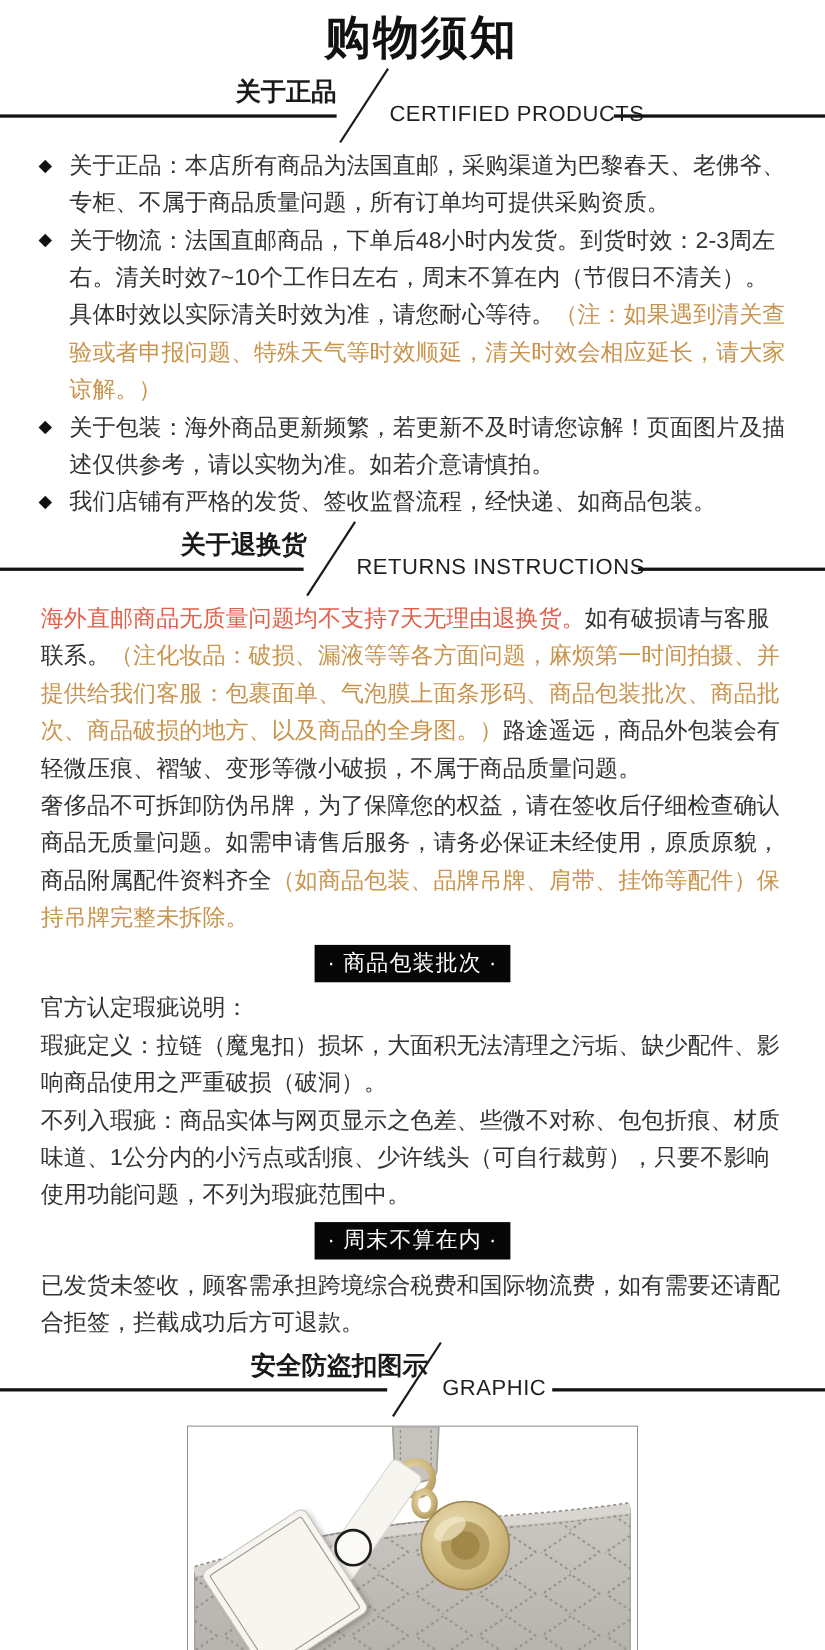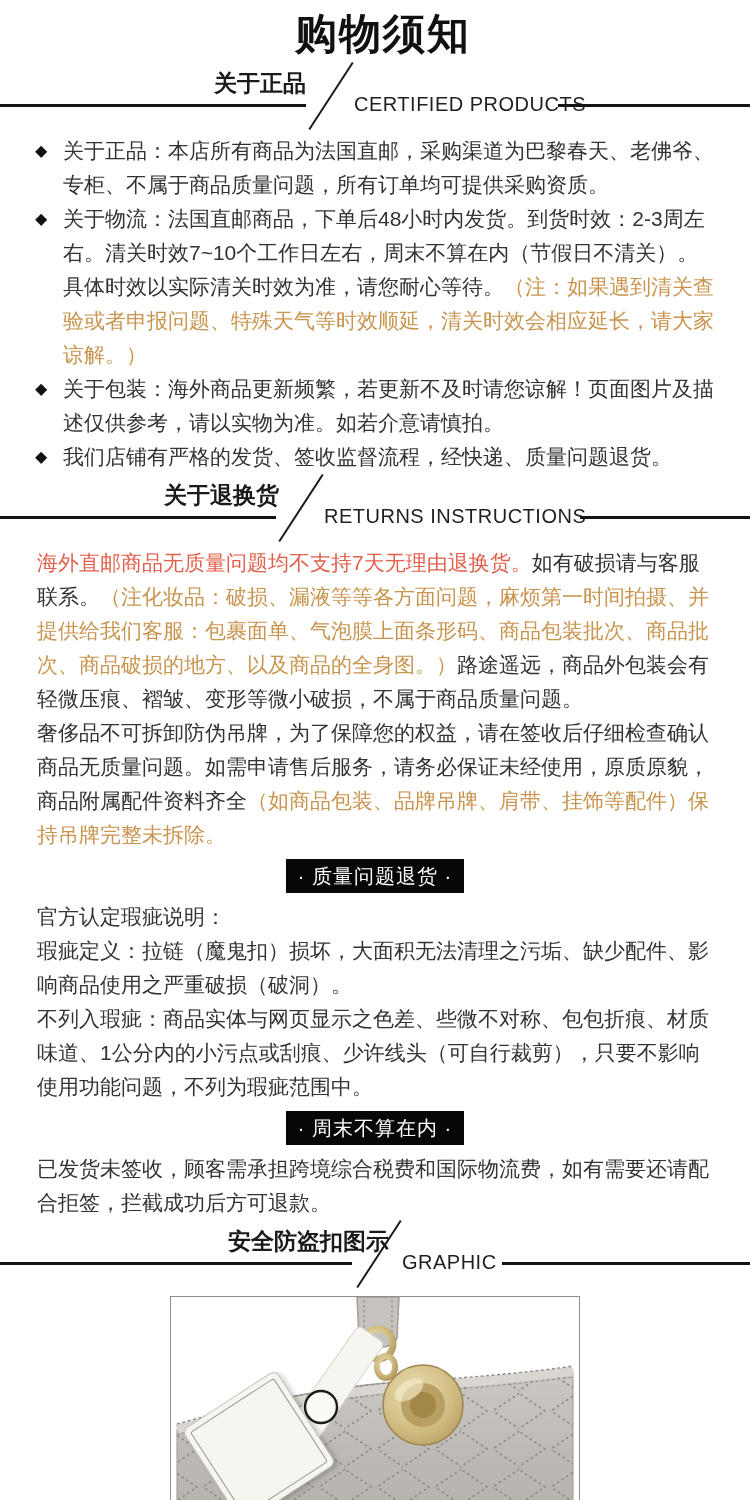--- a/index.html
+++ b/index.html
@@ -79,38 +79,38 @@
     <span class="d-zh">关于正品</span>
     <span class="d-slash"></span>
     <span class="d-en">CERTIFIED PRODUCTS</span>
     <span class="d-line-r"></span>
   </div>
 
   <div class="content first">
     <p class="bullet"><span class="diamond">◆</span><span>关于正品：本店所有商品为法国直邮，采购渠道为巴黎春天、老佛爷、专柜、不属于商品质量问题，所有订单均可提供采购资质。</span></p>
     <p class="bullet"><span class="diamond">◆</span><span>关于物流：法国直邮商品，下单后48小时内发货。到货时效：2-3周左右。清关时效7~10个工作日左右，周末不算在内（节假日不清关）。具体时效以实际清关时效为准，请您耐心等待。</span><span class="gold">（注：如果遇到清关查验或者申报问题、特殊天气等时效顺延，清关时效会相应延长，请大家谅解。）</span></p>
     <p class="bullet"><span class="diamond">◆</span><span>关于包装：海外商品更新频繁，若更新不及时请您谅解！页面图片及描述仅供参考，请以实物为准。如若介意请慎拍。</span></p>
-    <p class="bullet"><span class="diamond">◆</span><span>我们店铺有严格的发货、签收监督流程，经快递、质量问题退货。</span></p>
+    <p class="bullet"><span class="diamond">◆</span><span>我们店铺有严格的发货、签收监督流程，经快递、如商品包装。</span></p>
   </div>
 
   <div class="divider d2">
     <span class="d-line-l"></span>
     <span class="d-zh">关于退换货</span>
     <span class="d-slash"></span>
     <span class="d-en">RETURNS INSTRUCTIONS</span>
     <span class="d-line-r"></span>
   </div>
 
   <div class="content first">
     <p class="para"><span class="red">海外直邮商品无质量问题均不支持7天无理由退换货。</span><span>如有破损请与客服联系。</span><span class="gold">（注化妆品：破损、漏液等等各方面问题，麻烦第一时间拍摄、并提供给我们客服：包裹面单、气泡膜上面条形码、商品包装批次、商品批次、商品破损的地方、以及商品的全身图。）</span><span>路途遥远，商品外包装会有轻微压痕、褶皱、变形等微小破损，不属于商品质量问题。</span></p>
     <p class="para"><span>奢侈品不可拆卸防伪吊牌，为了保障您的权益，请在签收后仔细检查确认商品无质量问题。如需申请售后服务，请务必保证未经使用，原质原貌，商品附属配件资料齐全</span><span class="gold">（如商品包装、品牌吊牌、肩带、挂饰等配件）保持吊牌完整未拆除。</span></p>
   </div>
 
   <div class="badge-row">
-    <span class="badge">· 质量问题退货 ·</span>
+    <span class="badge">· 商品包装批次 ·</span>
   </div>
 
   <div class="content">
     <p class="para">官方认定瑕疵说明：</p>
     <p class="para">瑕疵定义：拉链（魔鬼扣）损坏，大面积无法清理之污垢、缺少配件、影响商品使用之严重破损（破洞）。</p>
     <p class="para">不列入瑕疵：商品实体与网页显示之色差、些微不对称、包包折痕、材质味道、1公分内的小污点或刮痕、少许线头（可自行裁剪），只要不影响使用功能问题，不列为瑕疵范围中。</p>
   </div>
 
   <div class="badge-row">
     <span class="badge">· 周末不算在内 ·</span>

